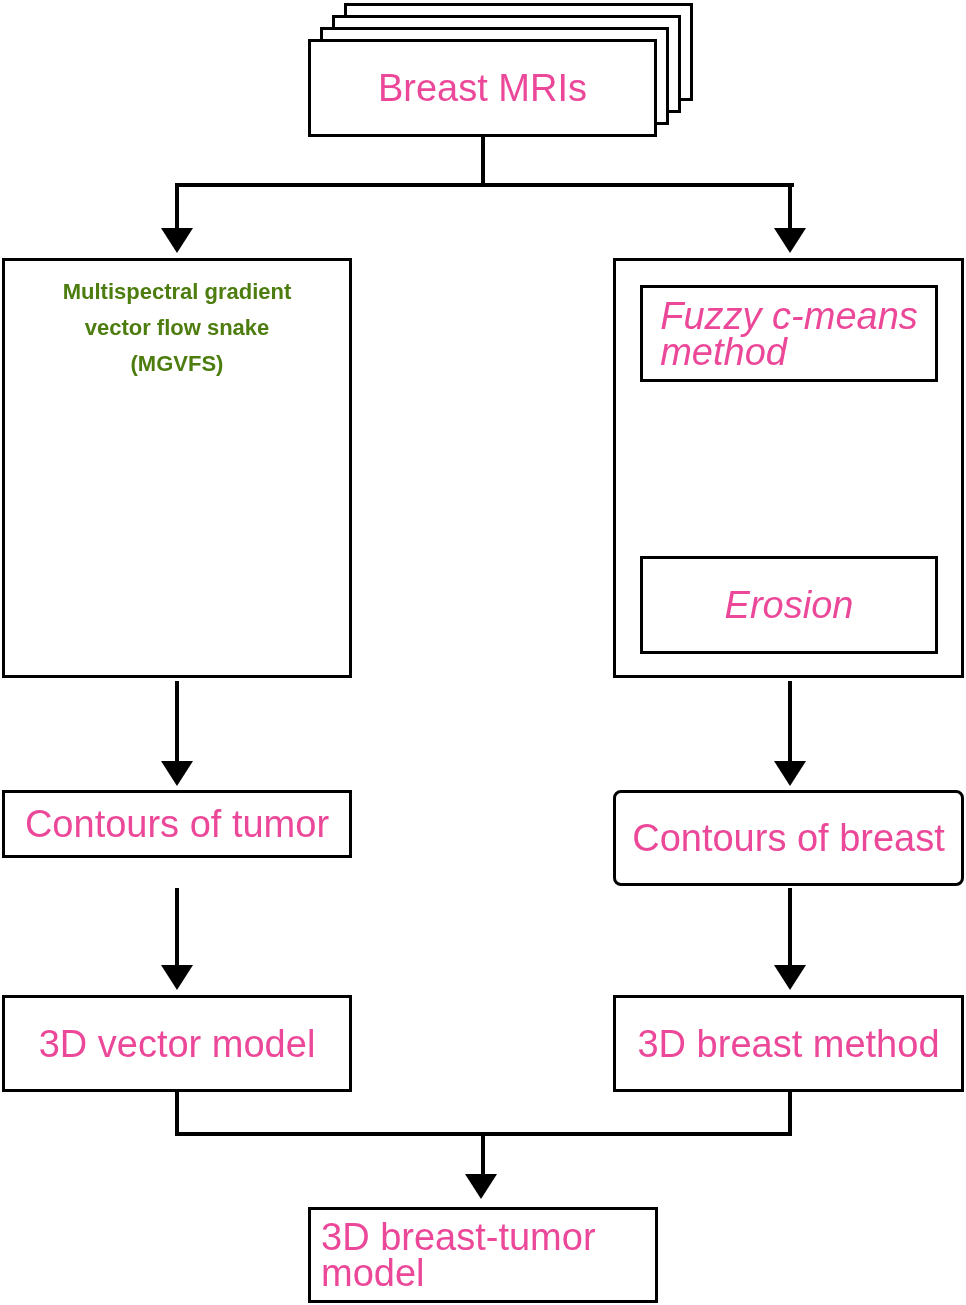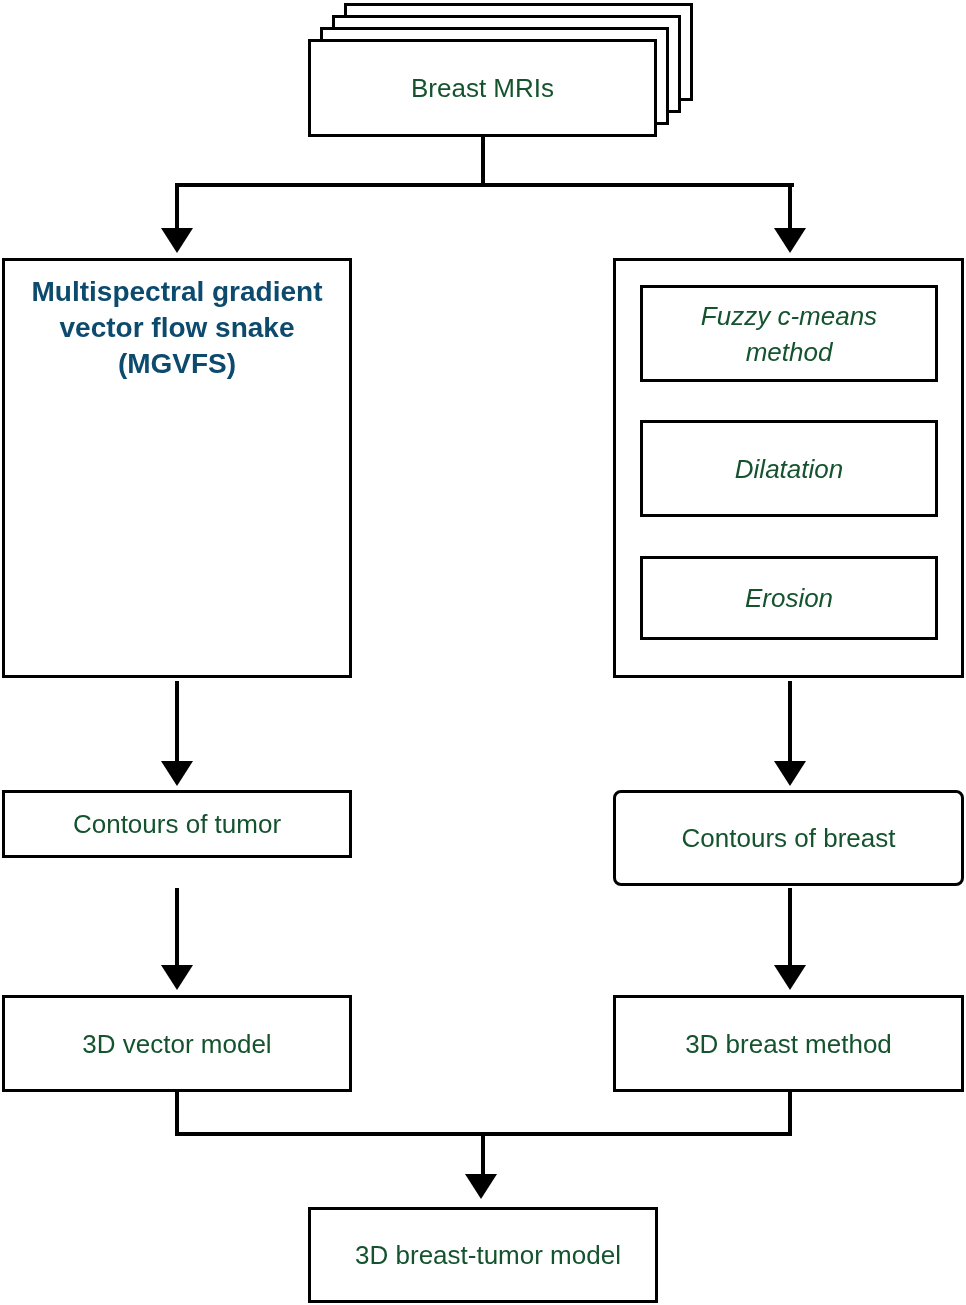--- a/index.html
+++ b/index.html
@@ -20,40 +20,39 @@
     position: absolute;
     box-sizing: border-box;
     background: #ffffff;
     border: 3px solid #000000;
     display: flex;
     align-items: center;
     justify-content: center;
   }
   .box .label {
     display: block;
-    text-align: center;
     white-space: pre-line;
-    font-size: 26px;
+    font-size: 38px;
     line-height: 36px;
-    color: #14532d;
+    color: #ec4899;
   }
   .container-box {
     position: absolute;
     box-sizing: border-box;
     background: #ffffff;
     border: 3px solid #000000;
   }
   .container-title {
     text-align: center;
     white-space: pre-line;
     font-weight: bold;
-    font-size: 28px;
+    font-size: 22px;
     line-height: 36px;
     padding-top: 13px;
-    color: #0c4a6e;
+    color: #4d7c0f;
   }
   .italic .label, .italic.label { font-style: italic; }
   .vline, .hline {
     position: absolute;
     background: #000000;
   }
   .arrowhead {
     position: absolute;
     width: 0;
     height: 0;
@@ -85,24 +84,21 @@
     <div class="container-title">Multispectral gradient
 vector flow snake
 (MGVFS)</div>
   </div>
 
   <div class="container-box" style="left:613px; top:258px; width:351px; height:420px;padding-left:36px;">
     <div class="box italic" style="left:24px; top:24px; width:298px; height:97px;">
       <span class="label">Fuzzy c-means
 method</span>
     </div>
-    <div class="box italic" style="left:24px; top:159px; width:298px; height:97px;">
-      <span class="label">Dilatation</span>
-    </div>
-    <div class="box italic" style="left:24px; top:295px; width:298px; height:84px;">
+    <div class="box italic" style="left:24px; top:295px; width:298px; height:98px;">
       <span class="label">Erosion</span>
     </div>
   </div>
 
   <div class="vline" style="left:175px; top:681px; width:4px; height:82px;"></div>
   <div class="arrowhead" style="left:161px; top:761px;"></div>
   <div class="vline" style="left:788px; top:681px; width:4px; height:82px;"></div>
   <div class="arrowhead" style="left:774px; top:761px;"></div>
 
   <div class="box" style="left:2px; top:790px; width:350px; height:68px;">

